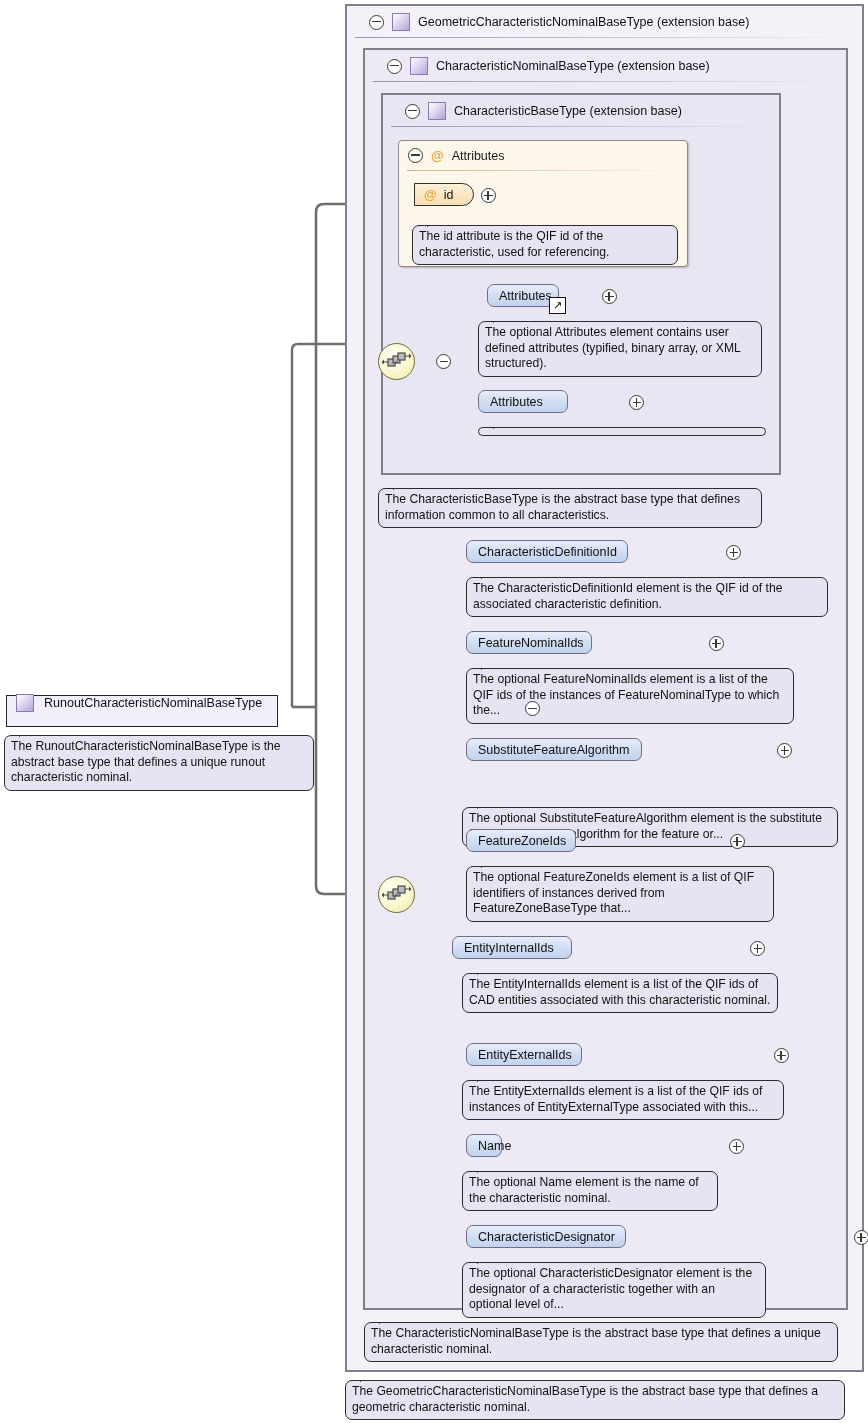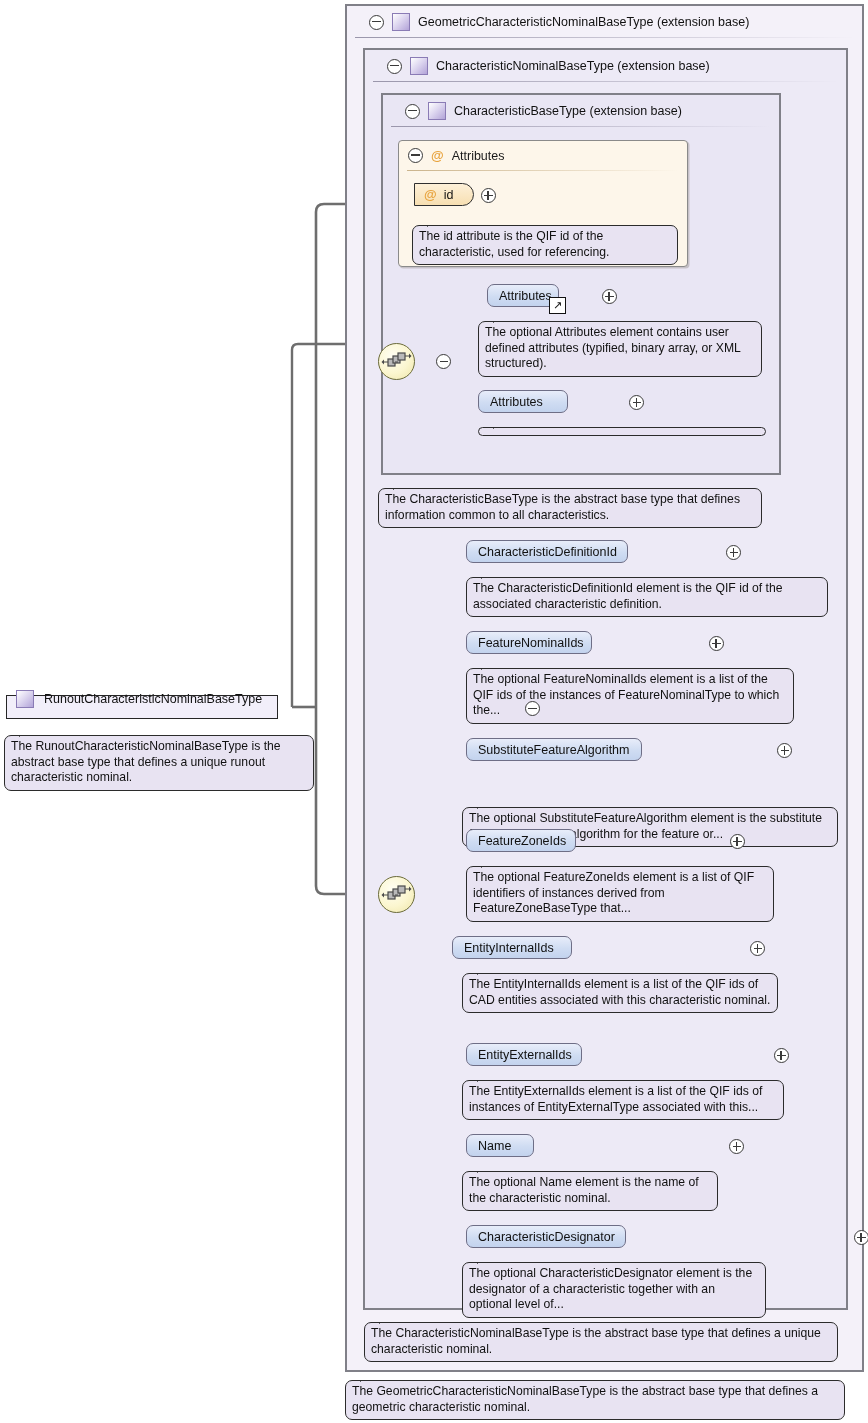--- a/index.html
+++ b/index.html
@@ -47,21 +47,21 @@
     display:flex;align-items:center;gap:7px;padding:0 13px 0 9px;box-sizing:border-box;}
   .attrbox .nm{font-size:12.5px;color:#111;}
 
   
   .ebox{position:absolute;height:23px;border:1.3px solid #6e6e86;border-radius:7px;
     background:linear-gradient(to bottom,#e8edfa 0%,#cfdcf2 55%,#c3d3ee 100%);
     display:flex;align-items:center;padding:0 11px;box-sizing:border-box;
     font-size:12.5px;color:#111;white-space:nowrap;}
 
   
-  .rootbox{position:absolute;height:24px;border:1.4px solid #262626;
+  .rootbox{position:absolute;height:32px;border:1.4px solid #262626;
     background:#f2effa;display:flex;align-items:center;gap:10px;
     padding:0 12px 16px 9px;box-sizing:border-box;font-size:12.5px;color:#111;white-space:nowrap;}
 
   
   .extref{position:absolute;width:15px;height:15px;background:#fff;border:1.3px solid #111;
     display:flex;align-items:center;justify-content:center;font-size:11px;line-height:1;color:#111;}
 
   
   .note{position:absolute;background:#e8e3f2;border:1.4px solid #2b2b2b;border-radius:7px;
     padding:3px 6px 4px 6px;box-sizing:border-box;font-size:12.2px;line-height:15.5px;color:#111;}
@@ -281,21 +281,21 @@
 
 <div class="ebox" style="left:466px;top:1043px;width:116px;">
   <span>EntityExternalIds</span>
 </div>
 <span class="circ plus abs" style="left:589px;top:1048px;"></span>
 <div class="note" style="left:462px;top:1080px;width:322px;">
   <span class="tail" style="left:14px;"></span>
   <span>The EntityExternalIds element is a list of the QIF ids of instances of EntityExternalType associated with this...</span>
 </div>
 
-<div class="ebox" style="left:466px;top:1134px;width:68px;">
+<div class="ebox" style="left:466px;top:1134px;width:36px;">
   <span>Name</span>
 </div>
 <span class="circ plus abs" style="left:526px;top:1139px;"></span>
 <div class="note" style="left:462px;top:1171px;width:256px;">
   <span class="tail" style="left:14px;"></span>
   <span>The optional Name element is the name of the characteristic nominal.</span>
 </div>
 
 <div class="ebox" style="left:466px;top:1225px;width:160px;">
   <span>CharacteristicDesignator</span>

